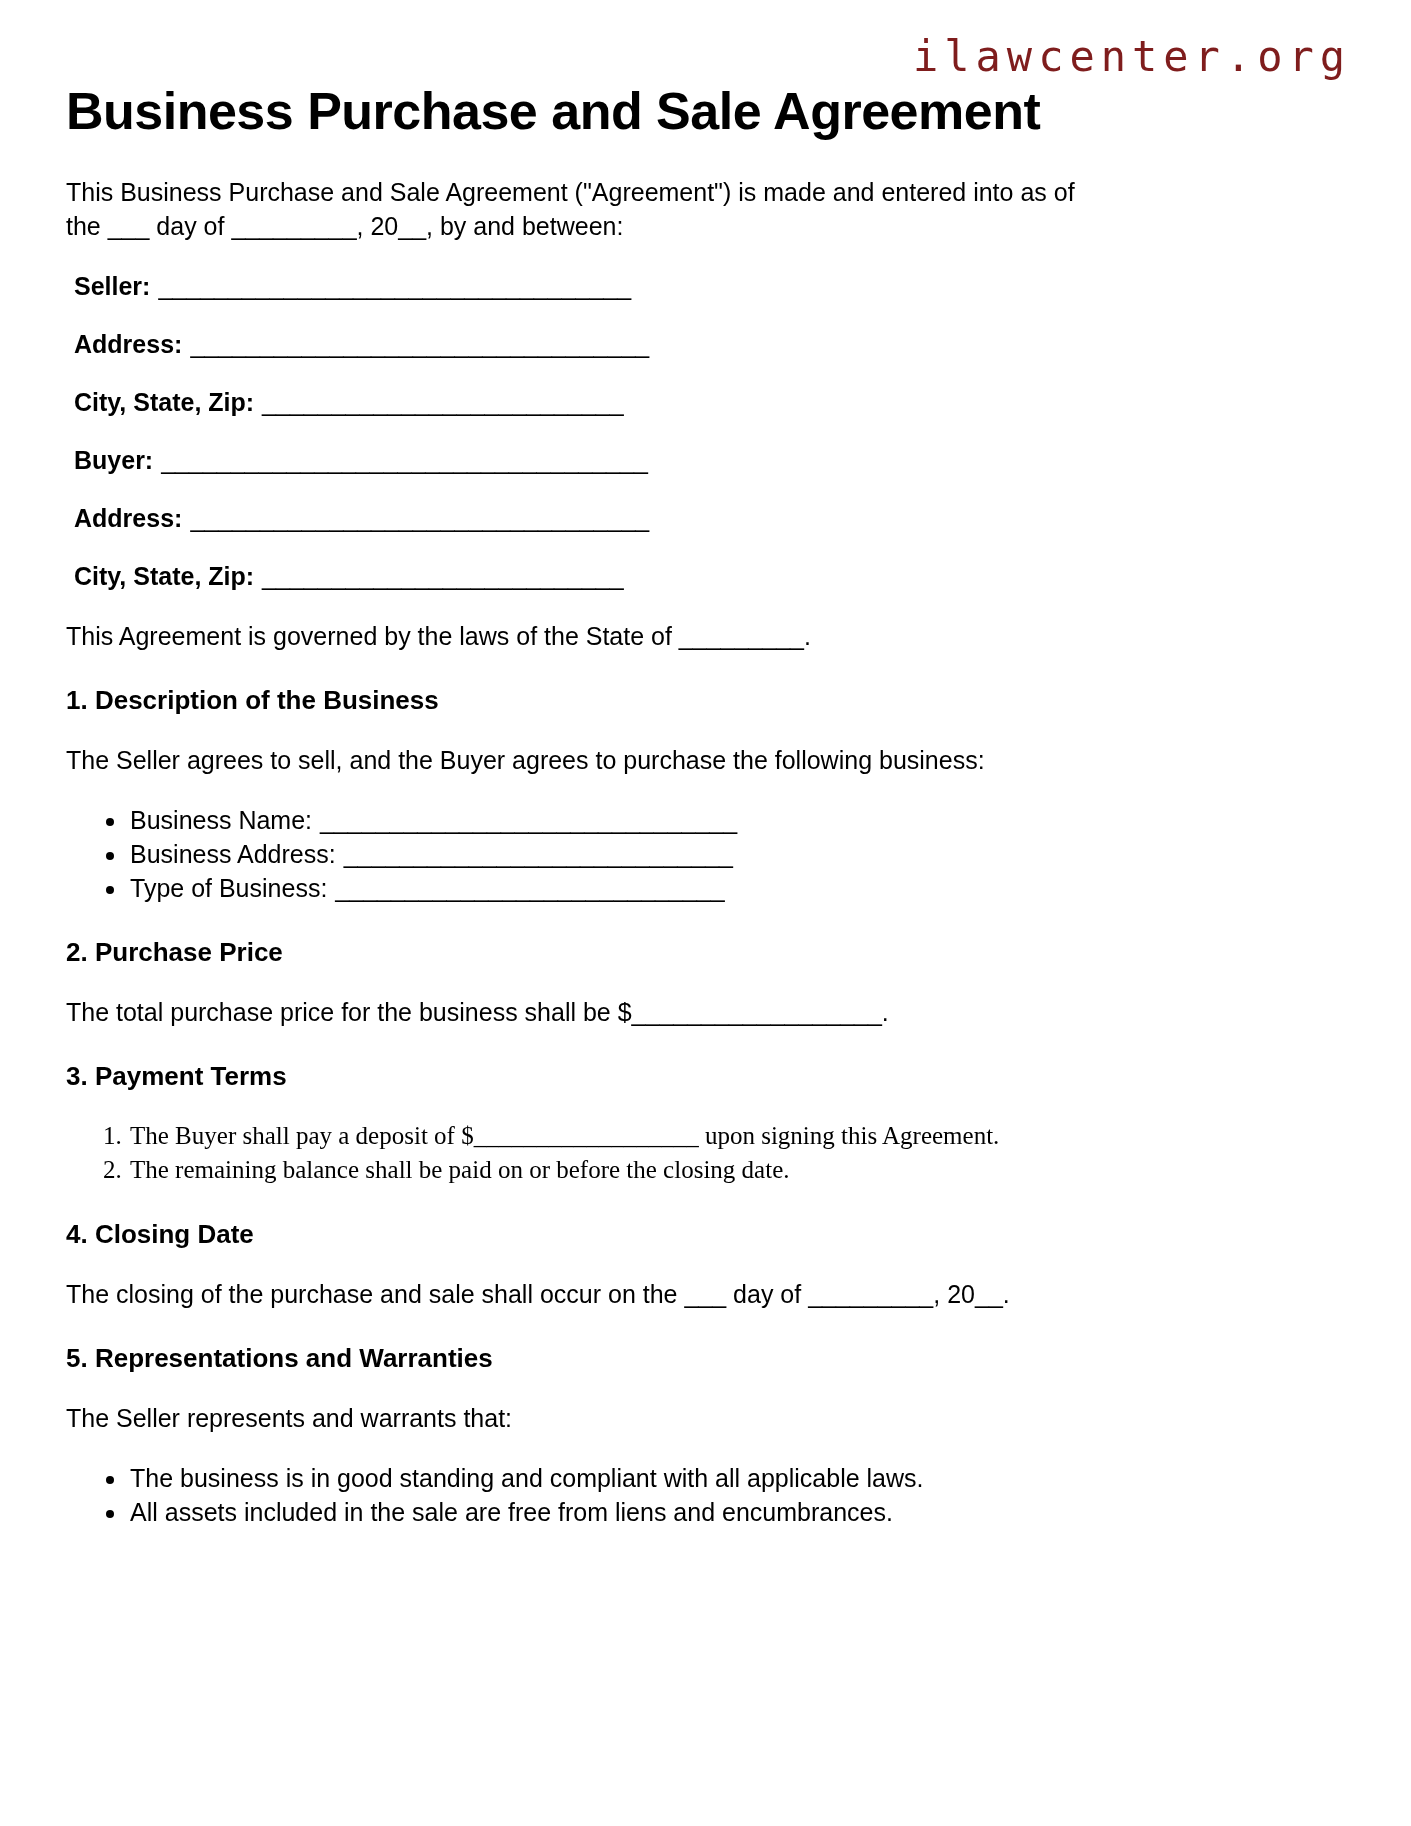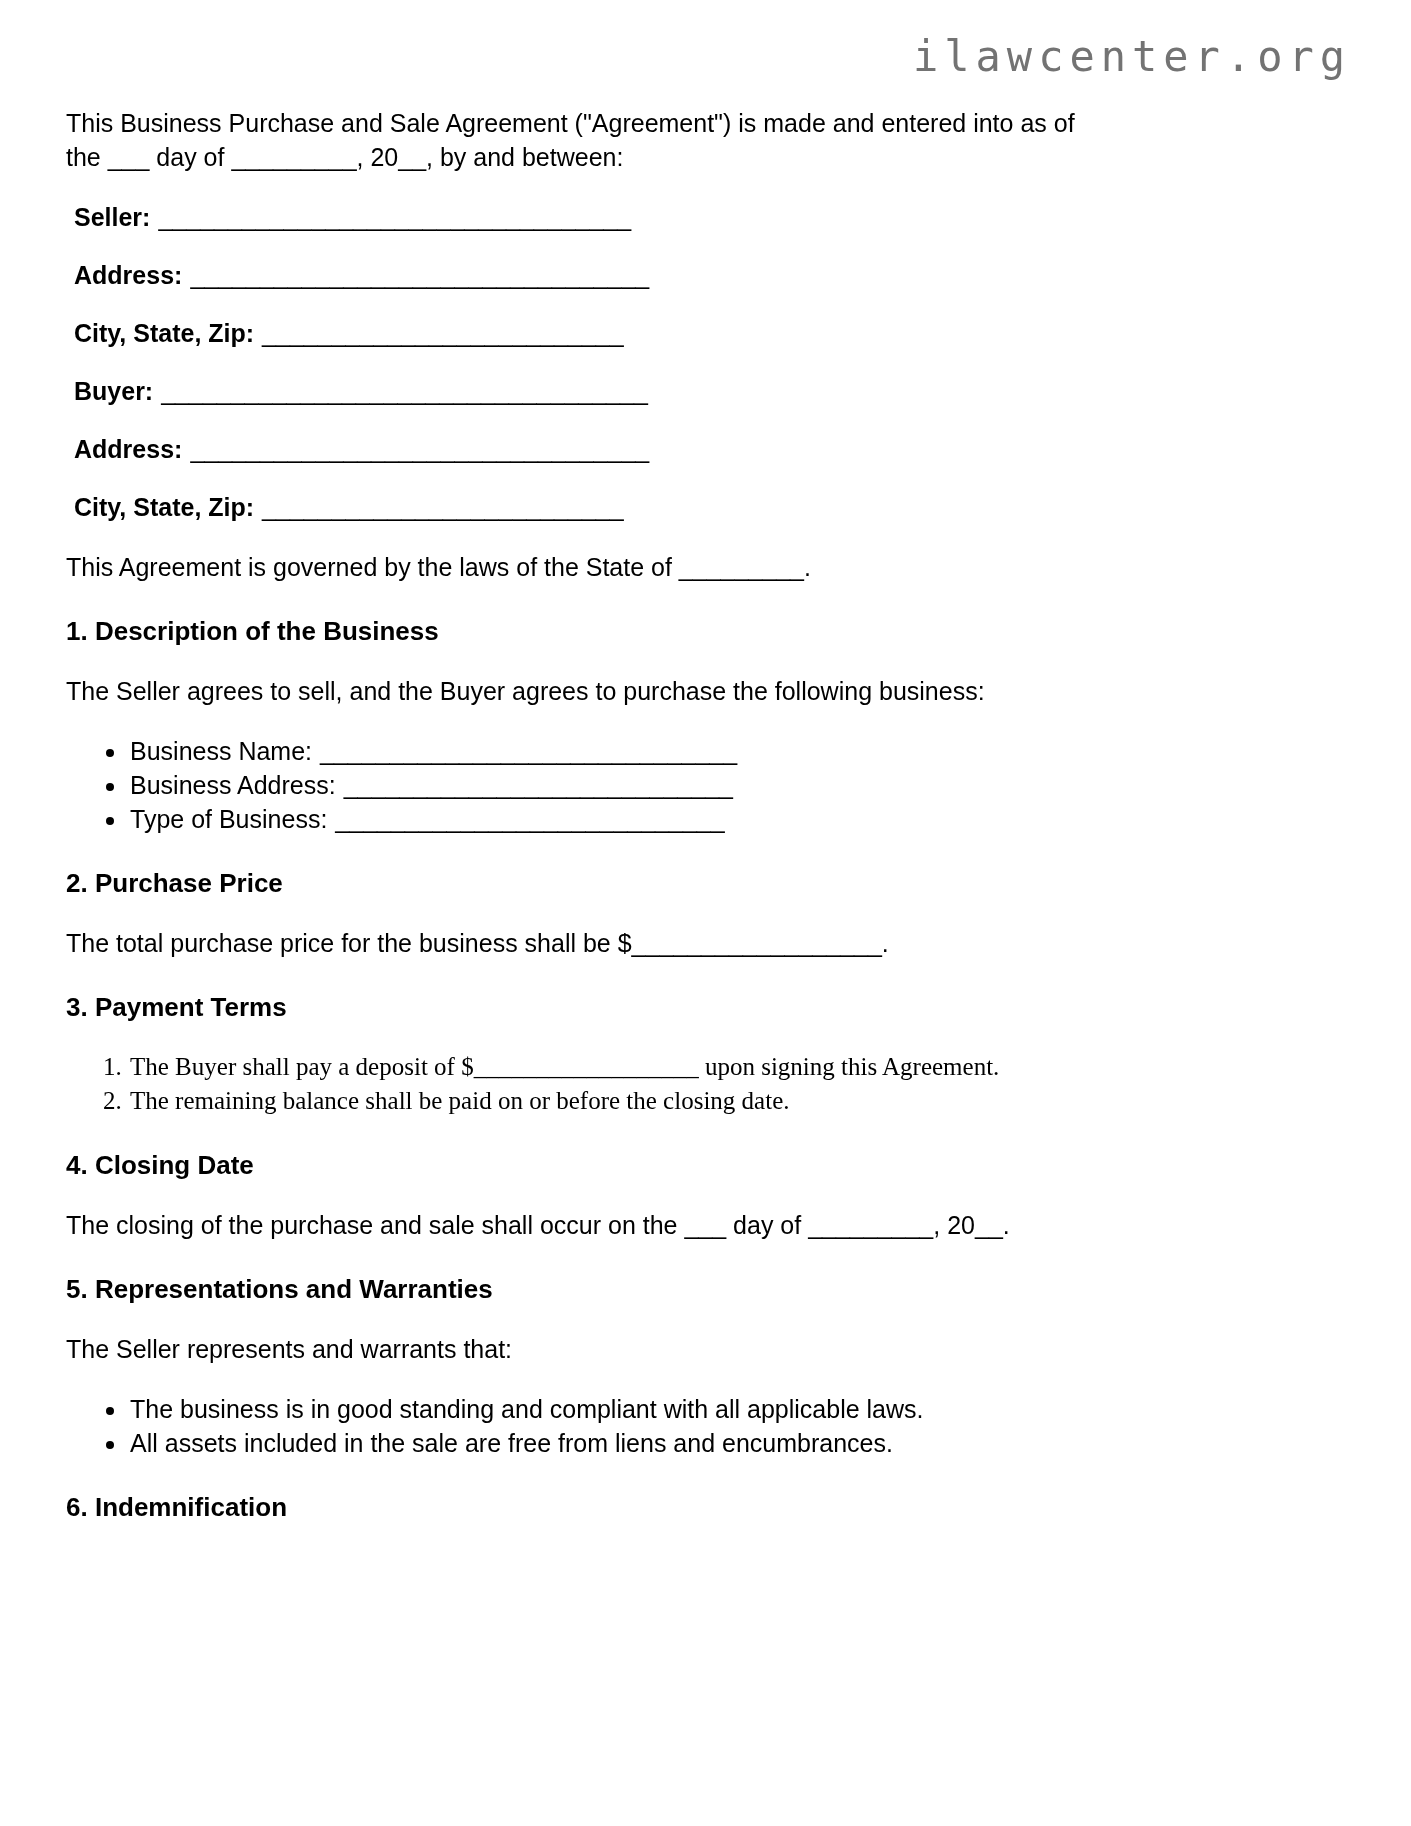--- a/index.html
+++ b/index.html
@@ -10,21 +10,21 @@
     padding: 34px 66px 0 66px;
     background: #ffffff;
     font-family: "Liberation Sans", sans-serif;
     color: #000000;
     overflow: hidden;
   }
   .logo {
     font-family: "DejaVu Sans Mono", monospace;
     font-size: 42px;
     line-height: 1.1;
-    color: #737373;
+    color: #7f1d1d;
     text-align: right;
     letter-spacing: 6px;
     margin-right: -6px;
     white-space: nowrap;
   }
   h1.title {
     font-size: 52px;
     line-height: 1.05;
     font-weight: bold;
     letter-spacing: -0.5px;
@@ -61,20 +61,21 @@
     padding-left: 2px;
   }
 </style>
 </head>
 <body>
 
 <div class="page">
 
   <div class="logo">ilawcenter.org</div>
 
+  <h1 class="title">Business Purchase and Sale Agreement</h1>
 
   <p class="body-text"><span>This Business Purchase and Sale Agreement ("Agreement") is made and entered into as of</span><br><span>the ___ day of _________, 20__, by and between:</span></p>
 
   <p class="field"><span class="lbl">Seller:</span><span class="blank">__________________________________</span></p>
 
   <p class="field"><span class="lbl">Address:</span><span class="blank">_________________________________</span></p>
 
   <p class="field"><span class="lbl">City, State, Zip:</span><span class="blank">__________________________</span></p>
 
 
@@ -113,15 +114,14 @@
 
   <h2 class="sec">5. Representations and Warranties</h2>
 
   <p class="body-text">The Seller represents and warrants that:</p>
 
   <ul class="doc-list">
     <li>The business is in good standing and compliant with all applicable laws.</li>
     <li>All assets included in the sale are free from liens and encumbrances.</li>
   </ul>
 
-  <h2 class="sec">6. Indemnification</h2>
 
 </div>
 
 </body></html>

